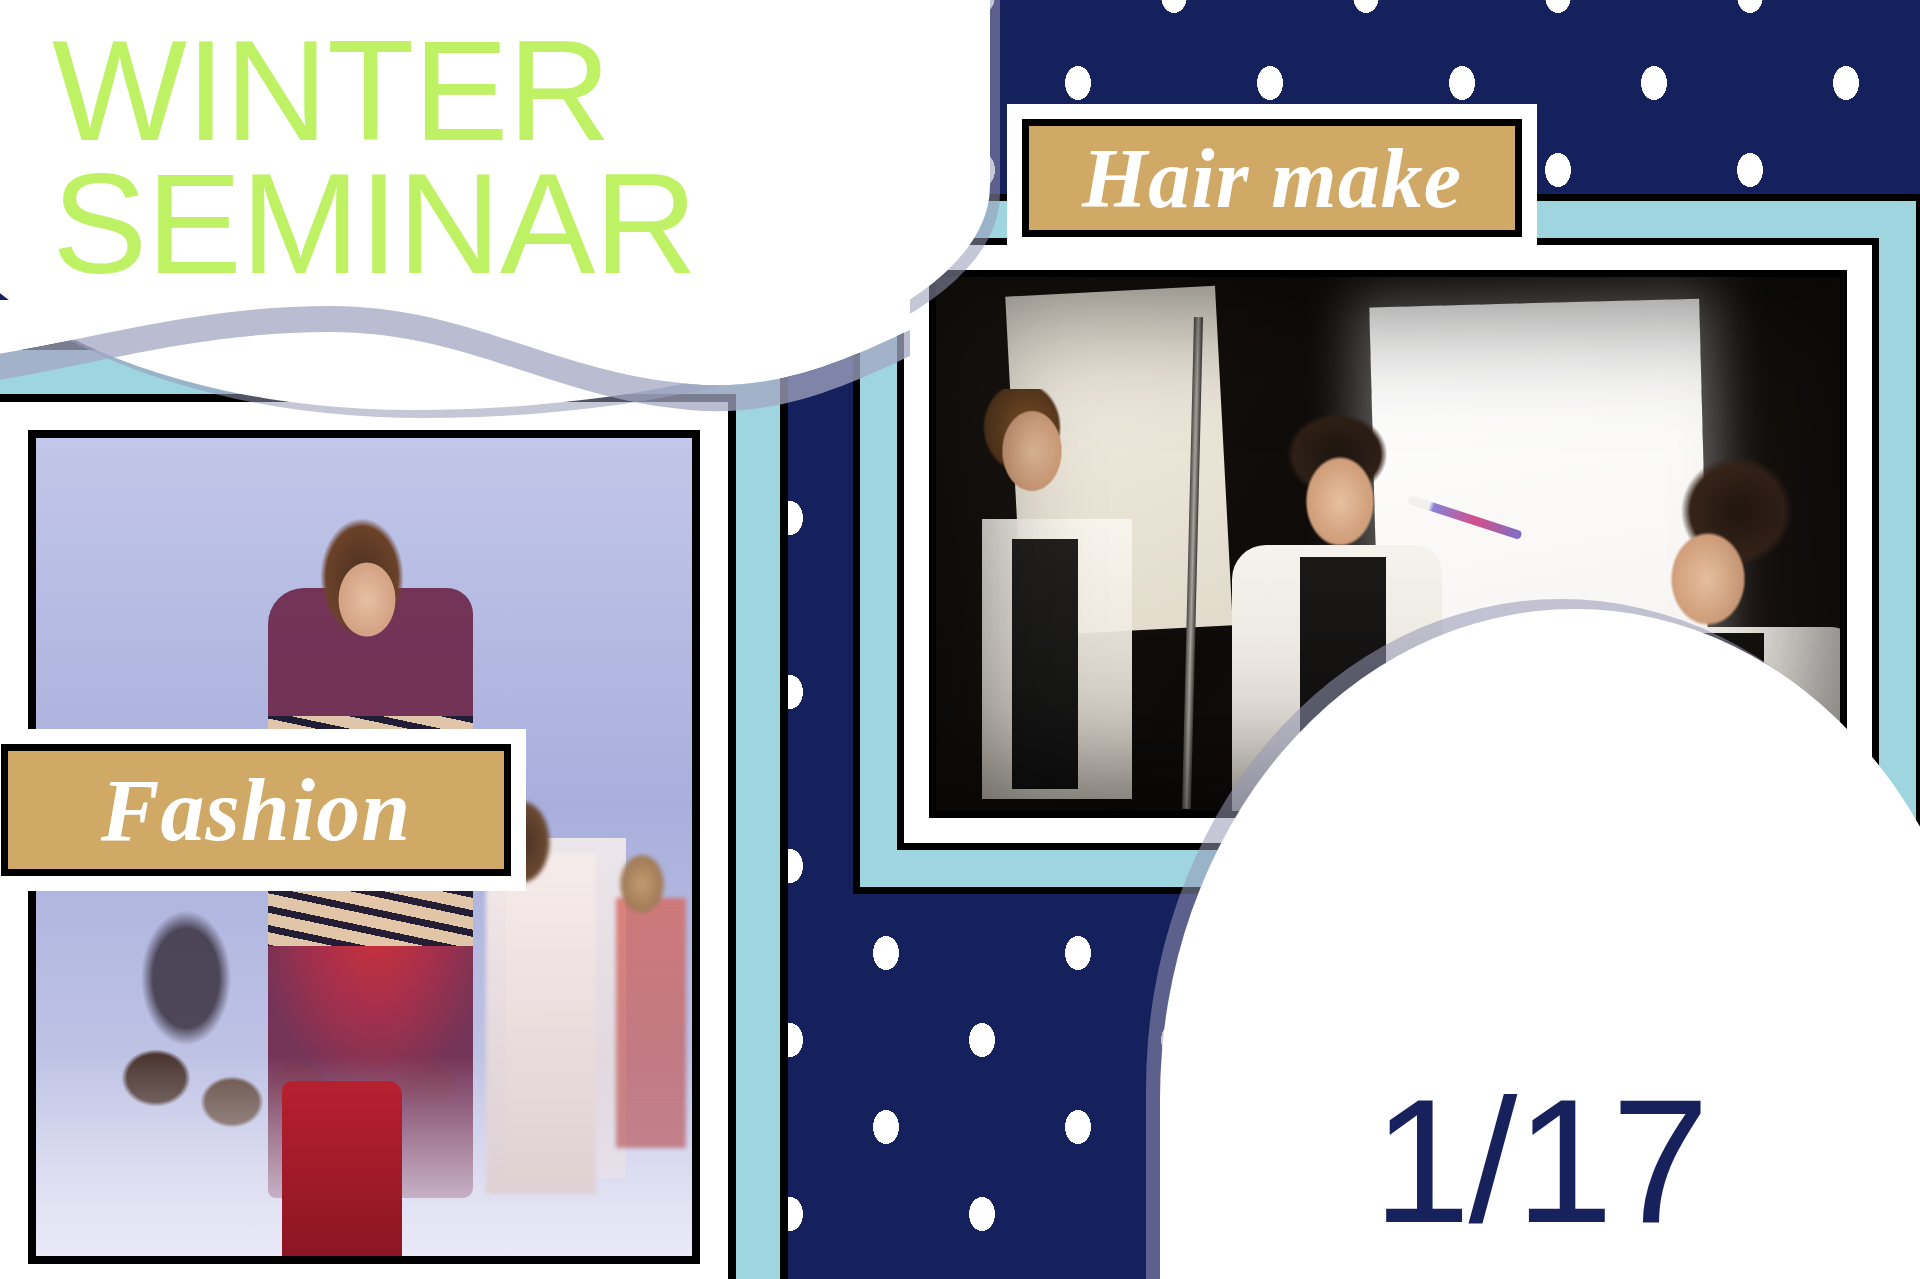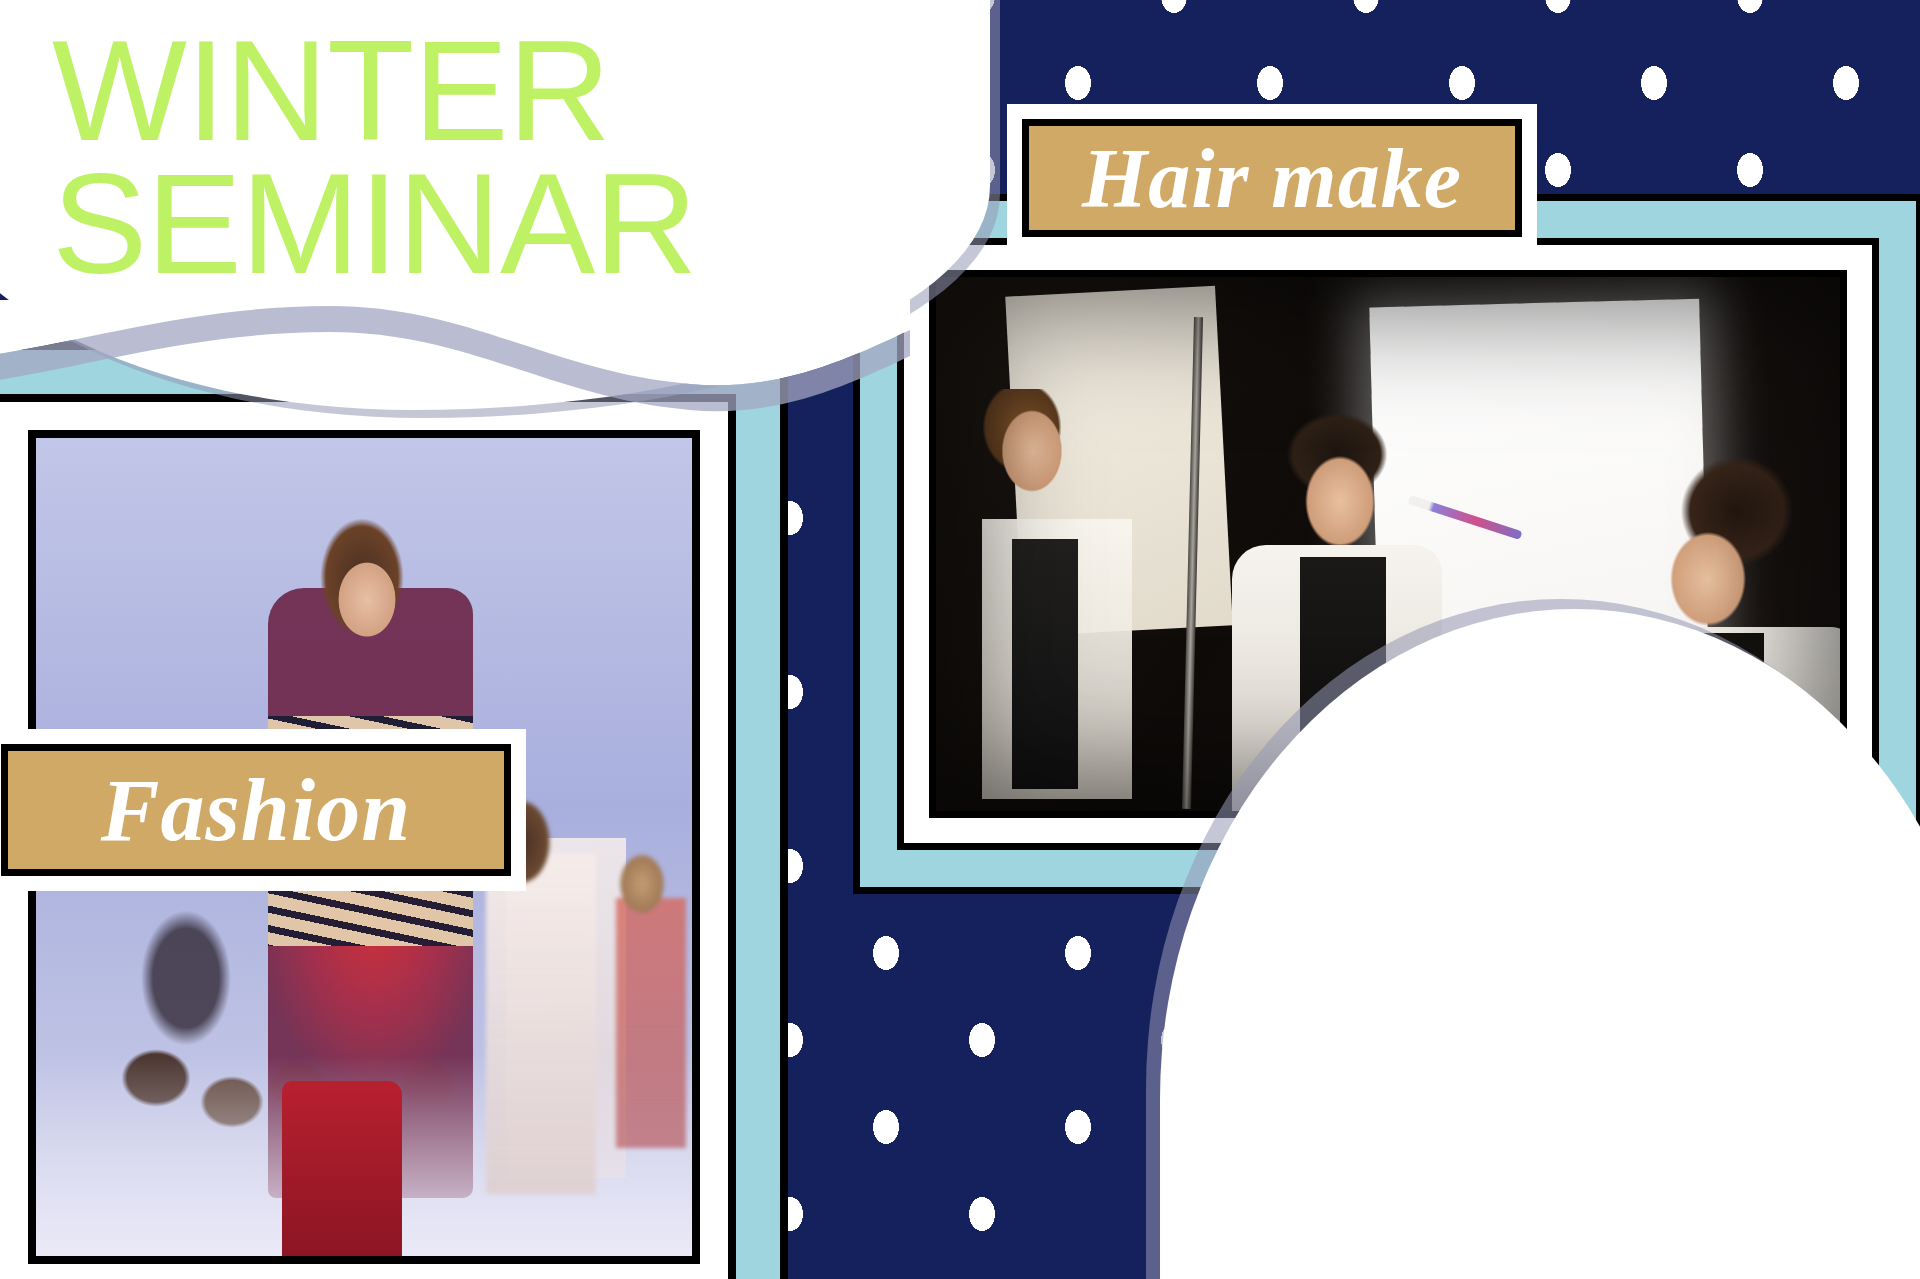--- a/index.html
+++ b/index.html
@@ -344,15 +344,16 @@
   </div>
 
   <div class="gold-label" id="label-fashion">
     <div class="bk" style="height:100%">
       <div class="gold">Fashion</div>
     </div>
   </div>
 
   <div id="date-blob"></div>
   <div id="date-text">
+    <span class="big">1/17</span>
   </div>
 
 </div>
 
 </body></html>

